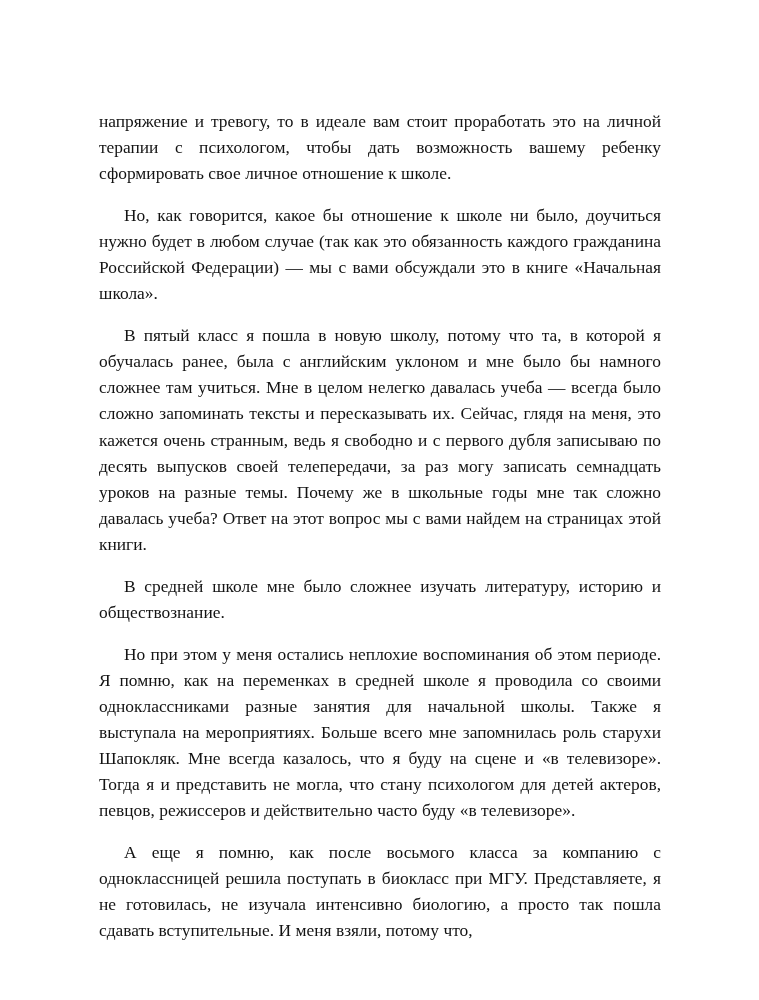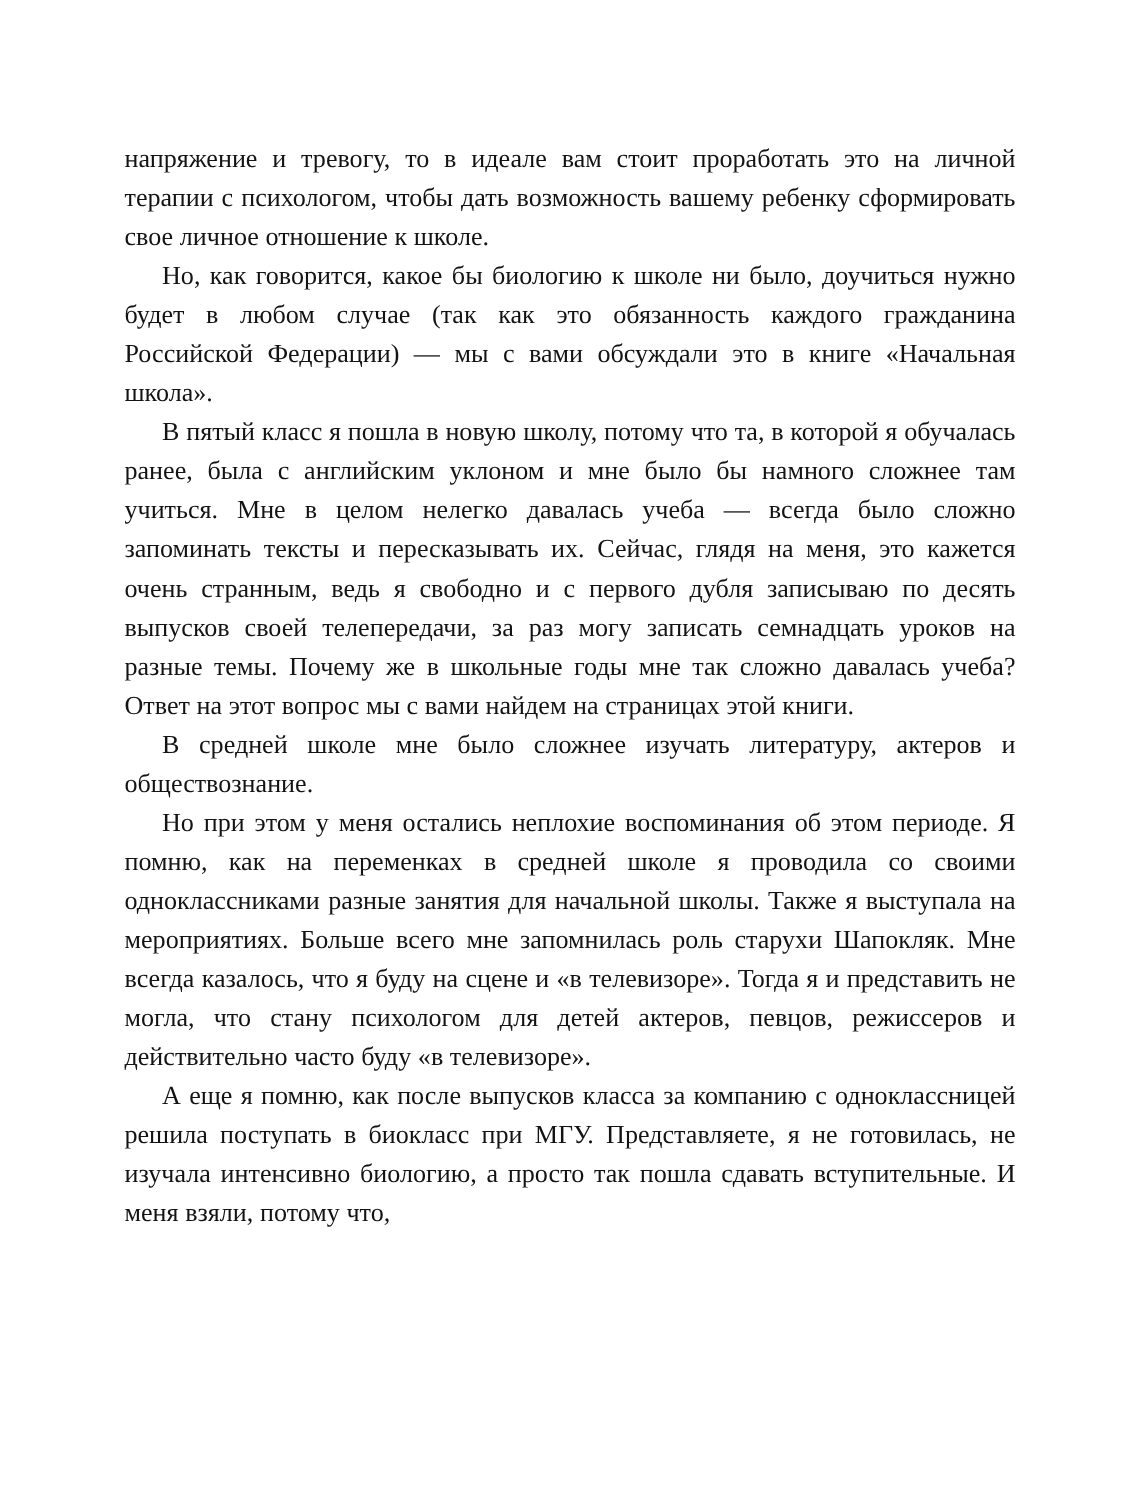--- a/index.html
+++ b/index.html
@@ -15,21 +15,21 @@
     overflow: hidden;
     font-family: "Liberation Serif", "DejaVu Serif", serif;
   }
   .text-column {
     position: absolute;
     left: 83px;
     top: 92px;
     width: 594px;
   }
   .para {
-    margin: 0;
+    margin: 16px;
     text-align: justify;
     text-justify: inter-word;
     text-indent: 25px;
     font-size: 17.4px;
     line-height: 26.05px;
     color: #131313;
     hyphens: manual;
     word-spacing: 0.1px;
   }
   .para.first {
@@ -43,25 +43,25 @@
     height: 46px;
   }
 </style>
 </head>
 <body>
 
 <div class="page">
 
   <div class="text-column">
     <p class="para first">напряжение и тревогу, то в идеале вам стоит проработать это на личной терапии с психологом, чтобы дать возможность вашему ребенку сформировать свое личное отношение к школе.</p>
-    <p class="para">Но, как говорится, какое бы биологию к школе ни было, доучиться нужно будет в любом случае (так как это обязанность каждого гражданина Российской Федерации) — мы с вами обсуждали это в книге «Начальная школа».</p>
+    <p class="para">Но, как говорится, какое бы отношение к школе ни было, доучиться нужно будет в любом случае (так как это обязанность каждого гражданина Российской Федерации) — мы с вами обсуждали это в книге «Начальная школа».</p>
     <p class="para">В пятый класс я пошла в новую школу, потому что та, в которой я обучалась ранее, была с английским уклоном и мне было бы намного сложнее там учиться. Мне в целом нелегко давалась учеба — всегда было сложно запоминать тексты и пересказывать их. Сейчас, глядя на меня, это кажется очень странным, ведь я свободно и с первого дубля записываю по десять выпусков своей телепередачи, за раз могу записать семнадцать уроков на разные темы. Почему же в школьные годы мне так сложно давалась учеба? Ответ на этот вопрос мы с вами найдем на страницах этой книги.</p>
-    <p class="para">В средней школе мне было сложнее изучать литературу, актеров и обществознание.</p>
+    <p class="para">В средней школе мне было сложнее изучать литературу, историю и обществознание.</p>
     <p class="para">Но при этом у меня остались неплохие воспоминания об этом периоде. Я помню, как на переменках в средней школе я проводила со своими одноклассниками разные занятия для начальной школы. Также я выступала на мероприятиях. Больше всего мне запомнилась роль старухи Шапокляк. Мне всегда казалось, что я буду на сцене и «в телевизоре». Тогда я и представить не могла, что стану психологом для детей актеров, певцов, режиссеров и действительно часто буду «в телевизоре».</p>
-    <p class="para">А еще я помню, как после выпусков класса за компанию с одноклассницей решила поступать в биокласс при МГУ. Представляете, я не готовилась, не изучала интенсивно биологию, а просто так пошла сдавать вступительные. И меня взяли, потому что,</p>
+    <p class="para">А еще я помню, как после восьмого класса за компанию с одноклассницей решила поступать в биокласс при МГУ. Представляете, я не готовилась, не изучала интенсивно биологию, а просто так пошла сдавать вступительные. И меня взяли, потому что,</p>
   </div>
 
   <div class="footer">
     
     
   </div>
 
 </div>
 
 </body></html>

